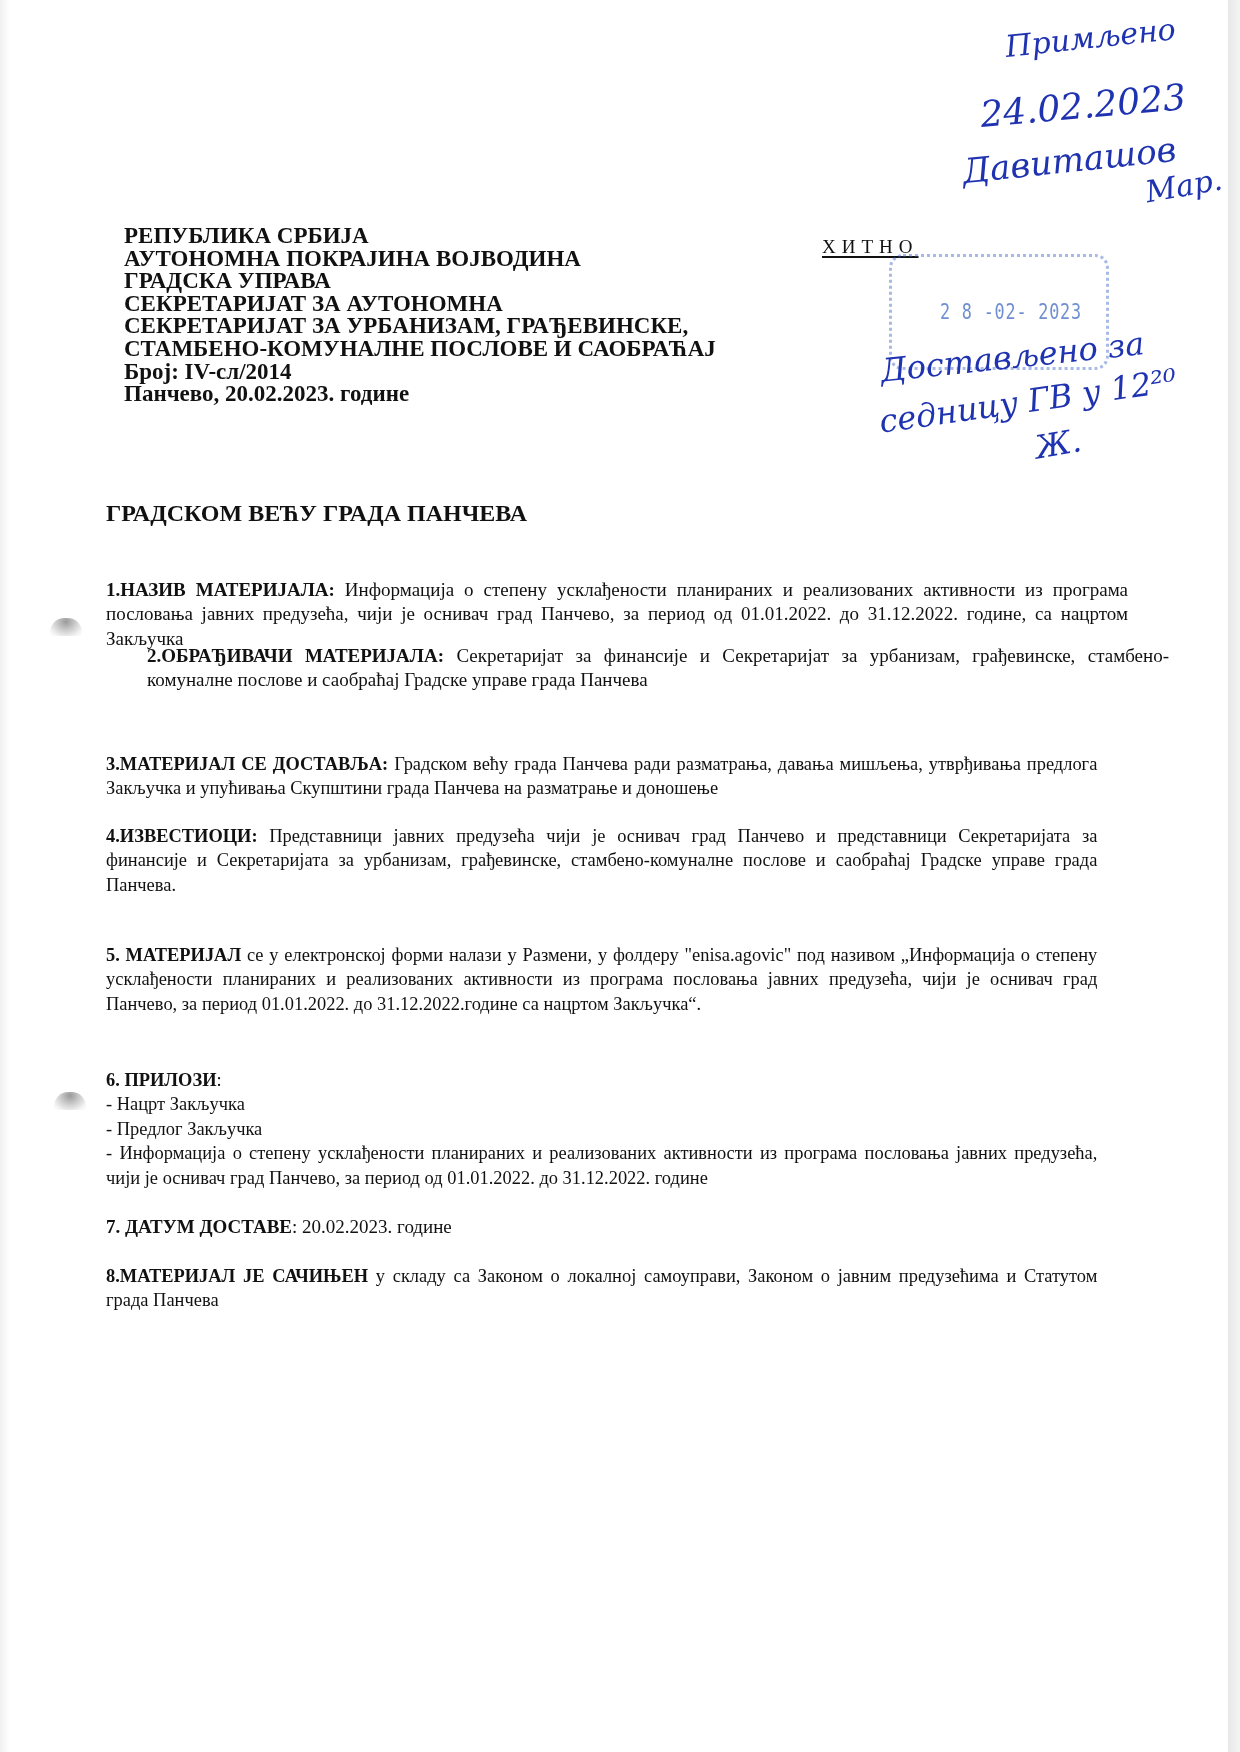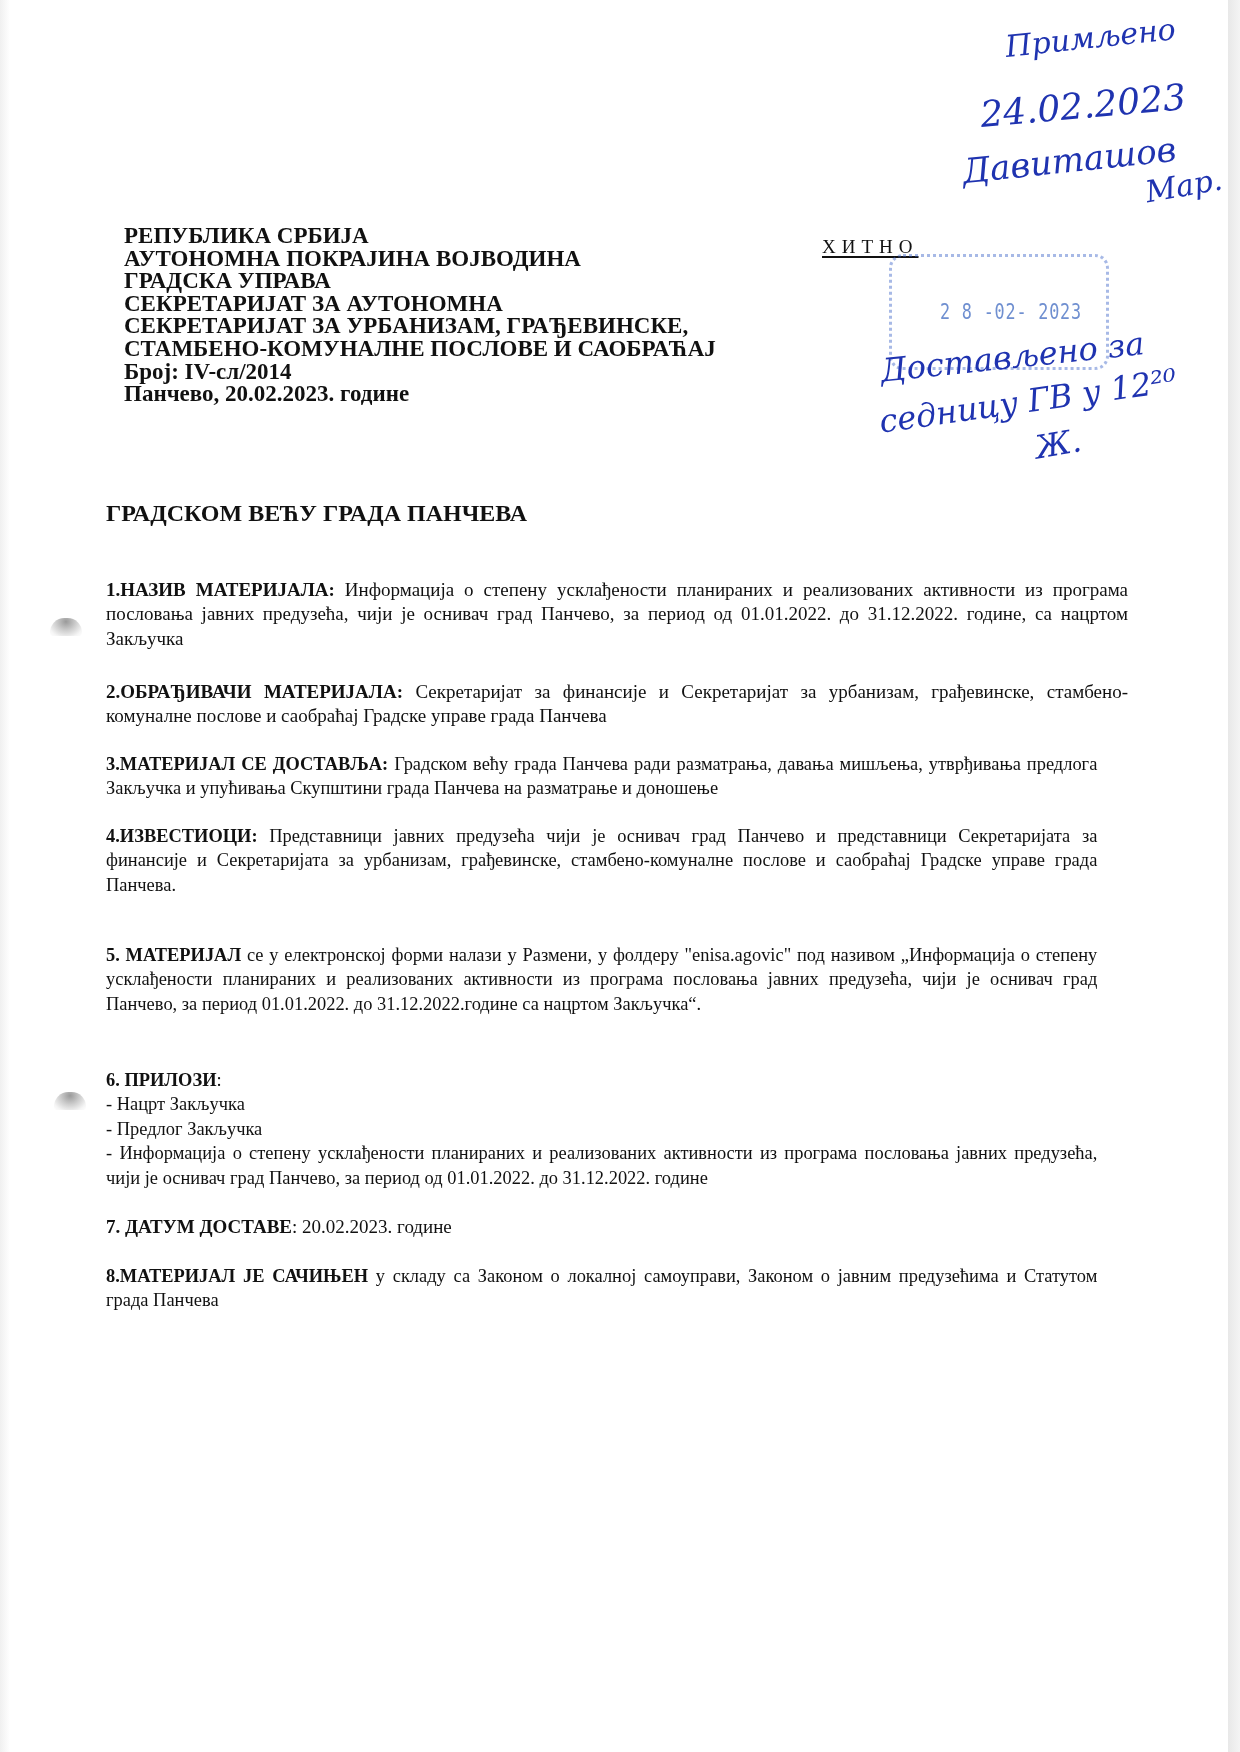--- a/index.html
+++ b/index.html
@@ -28,21 +28,21 @@
   .hw4 { left: 1145px; top: 168px; font-size: 30px; transform: rotate(-10deg); }
   .hw5 { left: 880px; top: 338px; font-size: 32px; transform: rotate(-6deg); }
   .hw6 { left: 878px; top: 382px; font-size: 32px; transform: rotate(-8deg); }
   .hw7 { left: 1035px; top: 425px; font-size: 32px; transform: rotate(-10deg); }
 
   .addressee { position: absolute; left: 106px; top: 500px; font-weight: bold; font-size: 24px; }
 
   .sec { position: absolute; left: 106px; width: 1022px; font-size: 19px; line-height: 24.4px; text-align: justify; }
   .sec b { font-weight: bold; }
   .s1 { top: 578px; }
-  .s2 { top: 680px; }
+  .s2 { top: 644px; margin-left: 41px; }
   .s3 { top: 752px; transform: scaleX(0.97); transform-origin: left; }
   .s4 { top: 824px; transform: scaleX(0.97); transform-origin: left; }
   .s5 { top: 943px; transform: scaleX(0.97); transform-origin: left; }
   .s6 { top: 1068px; transform: scaleX(0.97); transform-origin: left; }
   .s7 { top: 1215px; }
   .s8 { top: 1264px; transform: scaleX(0.97); transform-origin: left; }
   .s6 .ln { display: block; }
 </style>
 </head>
 <body>

